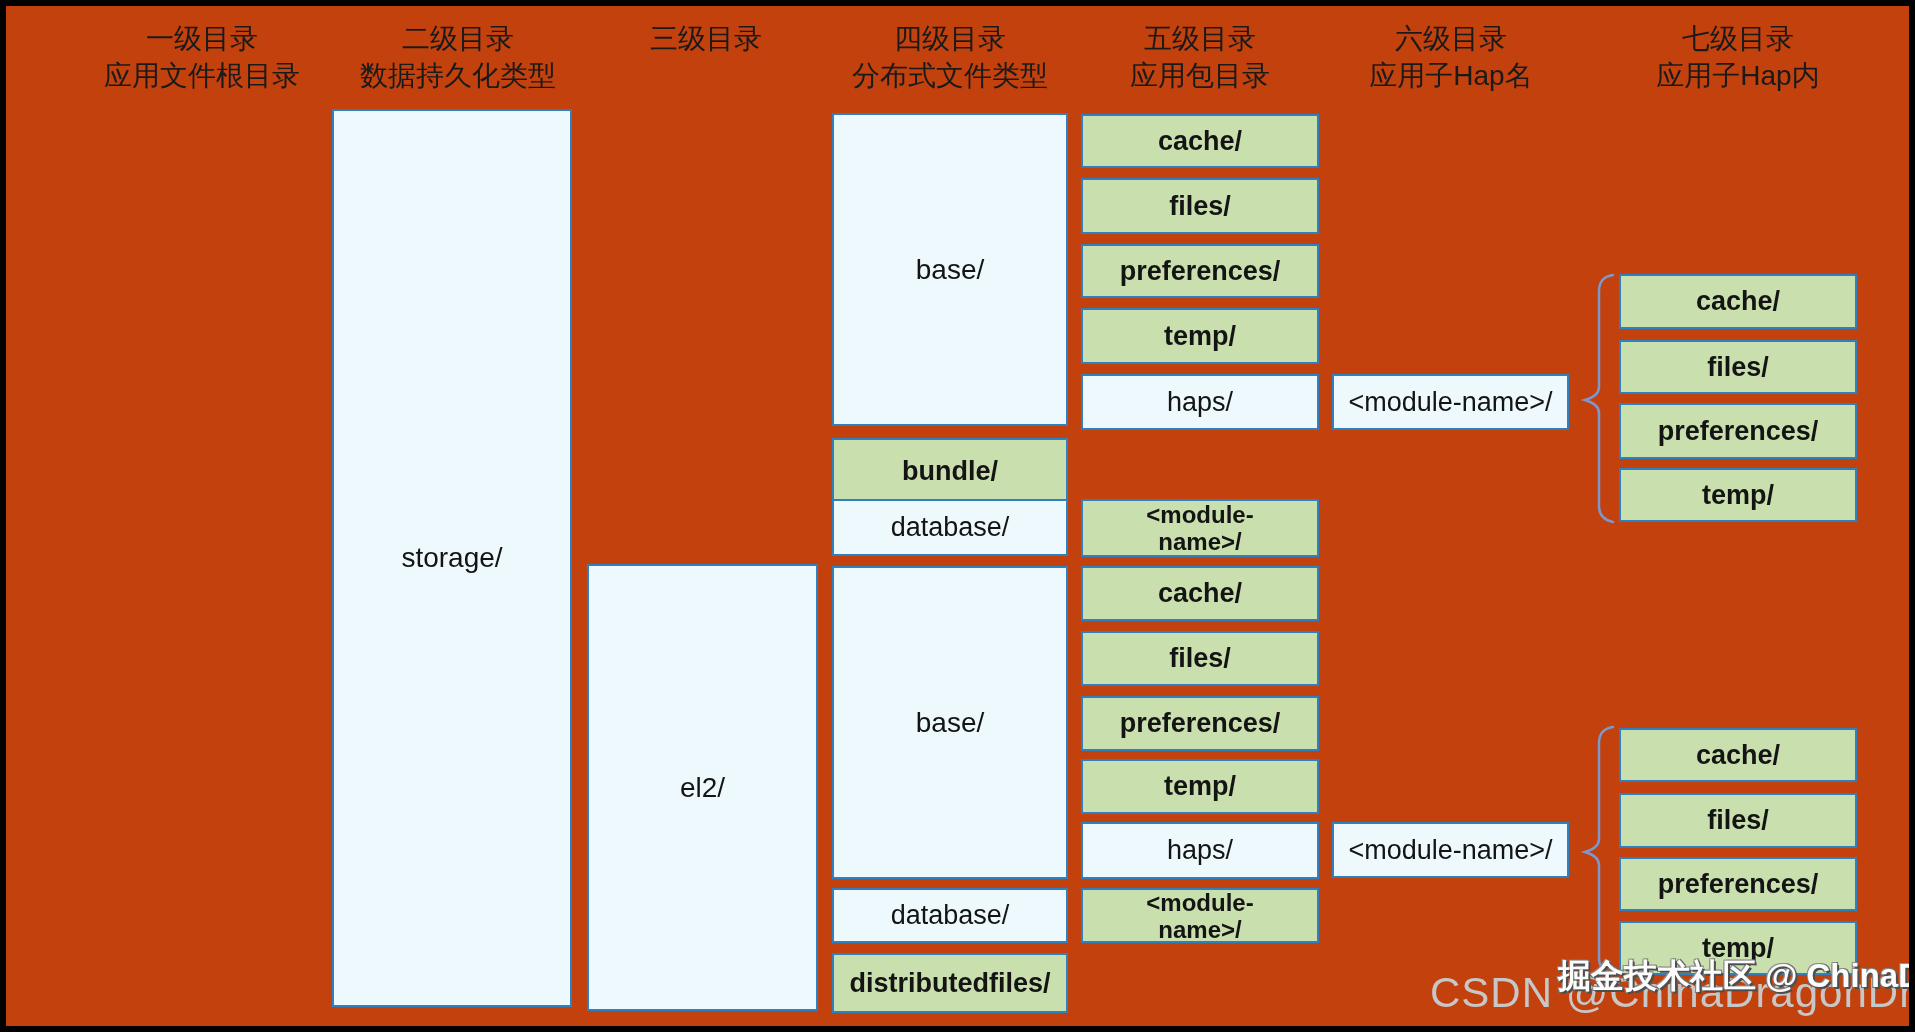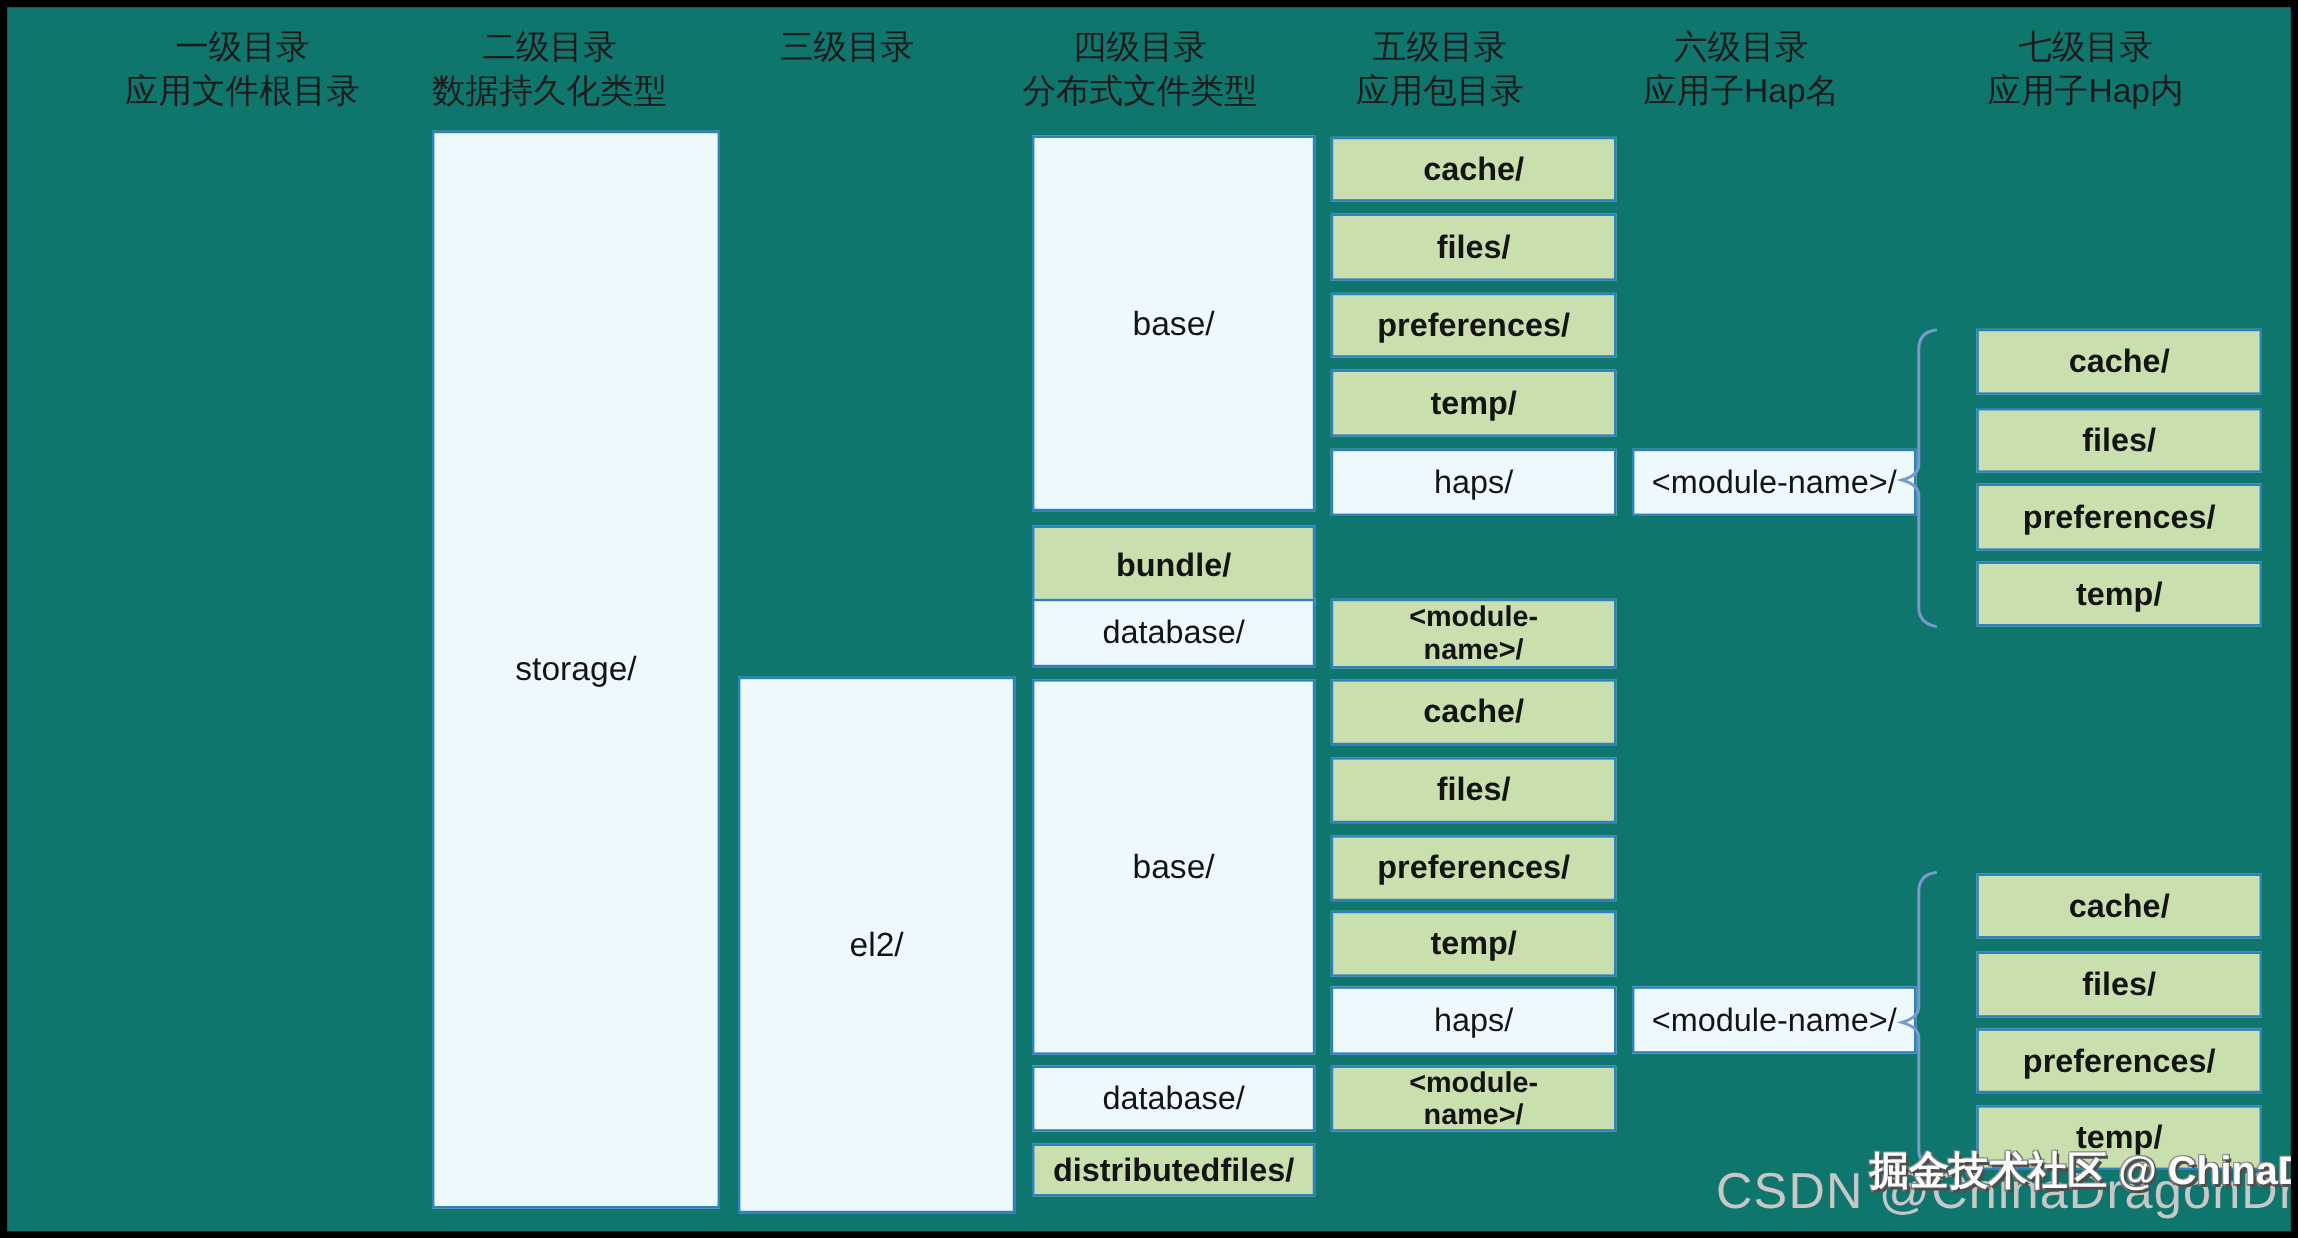--- a/index.html
+++ b/index.html
@@ -1,34 +1,34 @@
 <!DOCTYPE html>
 <html><head>
 <meta charset="utf-8">
 <style>
   html,body{margin:0;padding:0;background:#222;}
   .canvas{
     position:relative;
     width:1915px;height:1032px;
     box-sizing:border-box;
-    background:#0f766e;
+    background:#c2410c;
     border:6px solid #000;
     overflow:hidden;
     font-family:"Liberation Sans","DejaVu Sans",sans-serif;
     color:#141414;
   }
   .hdr{
     position:absolute;width:320px;text-align:center;
     font-size:28px;line-height:37px;font-weight:500;color:#1a1a1a;
   }
   .bx{
     position:absolute;box-sizing:border-box;
     border:2.5px solid #2e80c0;
     display:flex;align-items:center;justify-content:center;
-    text-align:center;font-size:27px;color:#141414;margin-left:28px;
+    text-align:center;font-size:27px;color:#141414;
   }
   .light{background:#eef9fd;font-weight:400;align-items:center;}
   .green{background:#c9dfad;font-weight:700;}
   .big{font-size:28px;}
   .twoline span{display:block;width:172px;margin:0 auto;font-size:24px;line-height:27px;}
   .brackets{position:absolute;left:0;top:0;pointer-events:none;}
   .wm-csdn{
     position:absolute;left:1424px;top:963px;z-index:6;
     font-size:42px;letter-spacing:1px;color:#c7c7c7;white-space:nowrap;
   }
@@ -88,21 +88,21 @@
   <div class="bx light" style="left:826px;top:493px;width:236px;height:57px">
       <span>database/</span>
     </div>
 
   <div class="bx light big" style="left:826px;top:560px;width:236px;height:313px">
       <span>base/</span>
     </div>
   <div class="bx light" style="left:826px;top:882px;width:236px;height:55px">
       <span>database/</span>
     </div>
-  <div class="bx green" style="left:826px;top:947px;width:236px;height:44px">
+  <div class="bx green" style="left:826px;top:947px;width:236px;height:60px">
       <span>distributedfiles/</span>
     </div>
 
   <div class="bx green" style="left:1075px;top:108px;width:238px;height:54px">
       <span>cache/</span>
     </div>
   <div class="bx green" style="left:1075px;top:172px;width:238px;height:56px">
       <span>files/</span>
     </div>
   <div class="bx green" style="left:1075px;top:238px;width:238px;height:54px">

